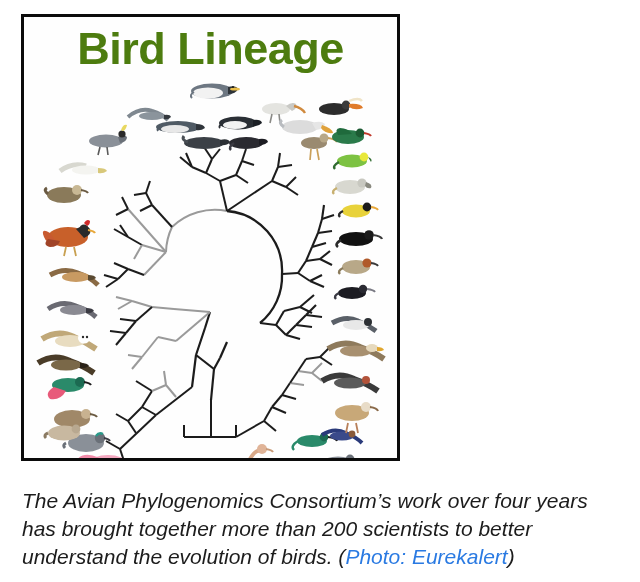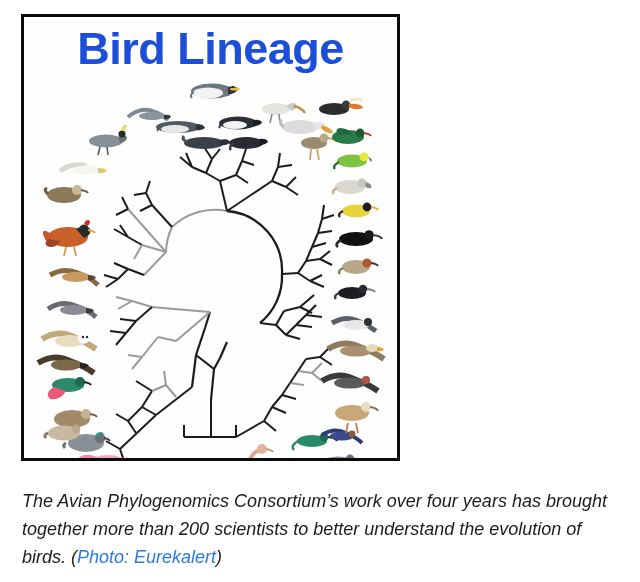--- a/index.html
+++ b/index.html
@@ -43,21 +43,21 @@
     position: absolute;
     left: 0;
     right: 0;
     top: 7px;
     text-align: center;
     font-family: "Liberation Sans", sans-serif;
     font-weight: bold;
     font-size: 45px;
     line-height: 50px;
     letter-spacing: -0.5px;
-    color: #1d4ed8;
+    color: #4d7c0f;
     white-space: nowrap;
     -webkit-font-smoothing: none;
   }
 
   
   #tree-svg {
     position: absolute;
     left: 0;
     top: 52px;
     width: 373px;
@@ -66,21 +66,21 @@
   }
 
   
   #caption {
     position: absolute;
     left: 22px;
     top: 487px;
     width: 590px;
     font-family: "Liberation Sans", sans-serif;
     font-style: italic;
-    font-size: 18px;
+    font-size: 21px;
     line-height: 28px;
     color: #1c1c1c;
   }
   #caption .lnk {
     color: #2a7ae2;
     font-style: italic;
     text-decoration: none;
     cursor: pointer;
   }
   .sr {

